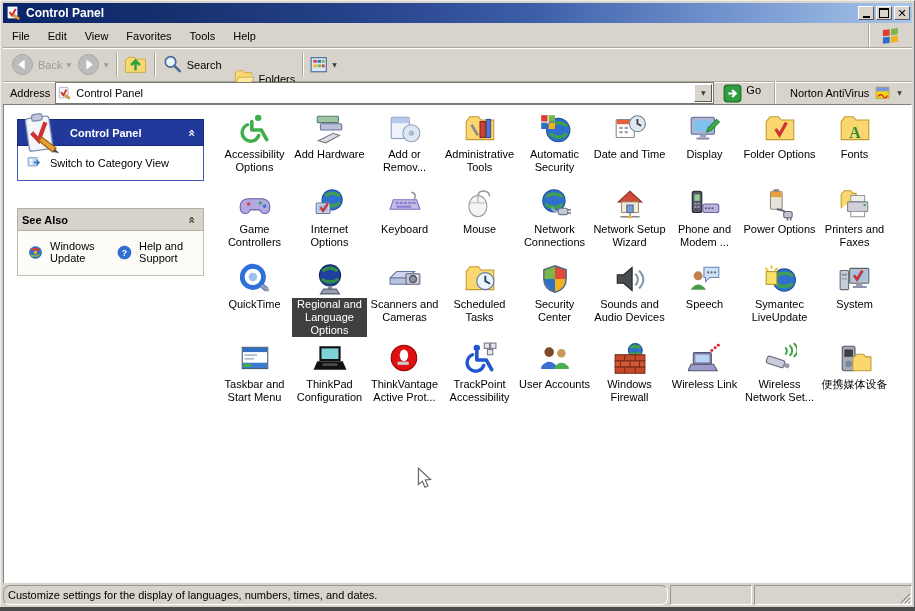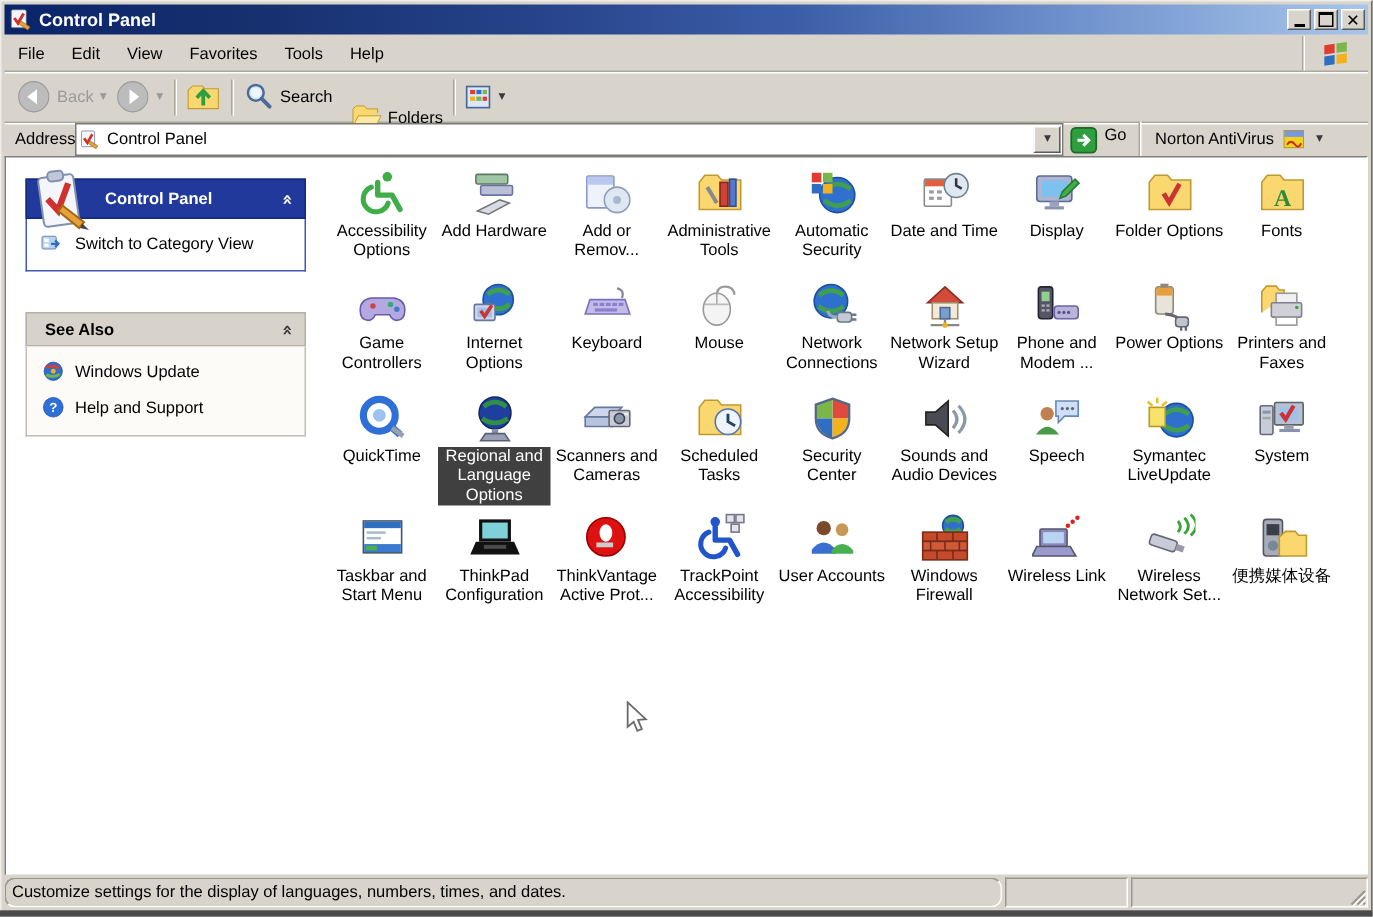--- a/index.html
+++ b/index.html
@@ -29,21 +29,21 @@
     box-shadow:inset 0 1px 0 #ffffff;border-bottom:1px solid #aca899;
     display:flex;align-items:center;padding-left:5px;}
   .tb-btn{display:flex;align-items:center;gap:4px;padding:2px 3px;height:28px;color:#000;}
   .tb-btn.disabled{color:#9a9a96;}
   .tb-sep{width:1px;height:24px;background:#aca899;box-shadow:1px 0 0 #fff;margin:0 4px;flex:0 0 auto;}
   .dd{font-size:6px;color:#3a3a3a;line-height:1;font-family:"DejaVu Sans",sans-serif;}
   .disabled .dd{color:#9a9a96;}
   
   .addressbar{position:absolute;left:2px;top:81px;right:2px;height:22px;background:#d8d4cc;
     box-shadow:inset 0 1px 0 #ffffff;border-bottom:1px solid #a16207;
-    display:flex;align-items:center;padding:0 3px 0 7px;}
+    display:flex;align-items:center;padding:0 3px 0 7px;gap:5px;}
   .addr-combo{width:655px;height:20px;background:#fff;border:1px solid #7a7a74;
     display:flex;align-items:center;gap:4px;padding-left:2px;}
   .addr-combo .val{flex:1;}
   .combo-drop{width:16px;height:16px;margin-right:1px;background:#d8d4cc;border:1px solid;
     border-color:#fff #5a5a5a #5a5a5a #fff;display:flex;align-items:center;justify-content:center;}
   .go-btn{display:flex;align-items:flex-start;gap:4px;padding:0 4px;}
   .norton{display:flex;align-items:center;gap:6px;padding:0 6px;}
   
   .main{position:absolute;left:2px;top:103px;right:2px;bottom:23px;background:#fff;
     border:1px solid;border-color:#808080 #ffffff #ffffff #808080;overflow:hidden;}
@@ -51,23 +51,23 @@
   .sidebar{position:absolute;left:13px;top:14px;width:187px;}
   .panel-cp{position:relative;margin-bottom:27px;}
   .panel-cp .hdr{height:25px;background:#21399b;border:1px solid #16287a;color:#fff;font-weight:bold;
     display:flex;align-items:center;padding-left:52px;}
   .panel-cp .bd{background:#fff;border:1px solid #4058b8;border-top:none;padding:9px 4px 9px 9px;}
   .cp-logo{position:absolute;left:1px;top:-7px;width:42px;height:42px;z-index:2;}
   .chev{margin-left:auto;margin-right:7px;display:inline-block;transform:rotate(90deg);font-weight:bold;
     font-family:"DejaVu Sans",sans-serif;font-size:12px;}
   .panel-cp .chev{color:#fff;}
   .panel-sa .hdr{height:21px;background:#d7d3cb;border:1px solid #b4b0a6;color:#000;font-weight:bold;
-    display:flex;align-items:center;padding-left:12px;}
+    display:flex;align-items:center;padding-left:4px;}
   .panel-sa .bd{background:#fcfbf8;border:1px solid #c2beb4;border-top:none;
-    padding:9px 4px 11px 10px;display:flex;flex-direction:column;gap:9px;}
+    padding:9px 4px 11px 10px;display:flex;flex-direction:row;gap:9px;}
   .panel-sa .chev{color:#3a3a3a;}
   .side-item{display:flex;align-items:center;gap:7px;color:#000;}
   .side-item .si{flex:0 0 auto;display:flex;}
   
   #icon-grid{position:absolute;left:213px;top:2px;display:grid;
     grid-template-columns:repeat(9,75px);grid-template-rows:75px 75px 80px 78px;}
   .cell{display:flex;flex-direction:column;align-items:center;padding-top:5px;}
   .cell .ic{width:34px;height:34px;display:flex;align-items:center;justify-content:center;}
   .cell .lbl{margin-top:2px;text-align:center;line-height:13px;max-width:74px;color:#000;}
   .cell .lbl.selected{background:#404040;color:#fff;padding:0 2px;}

